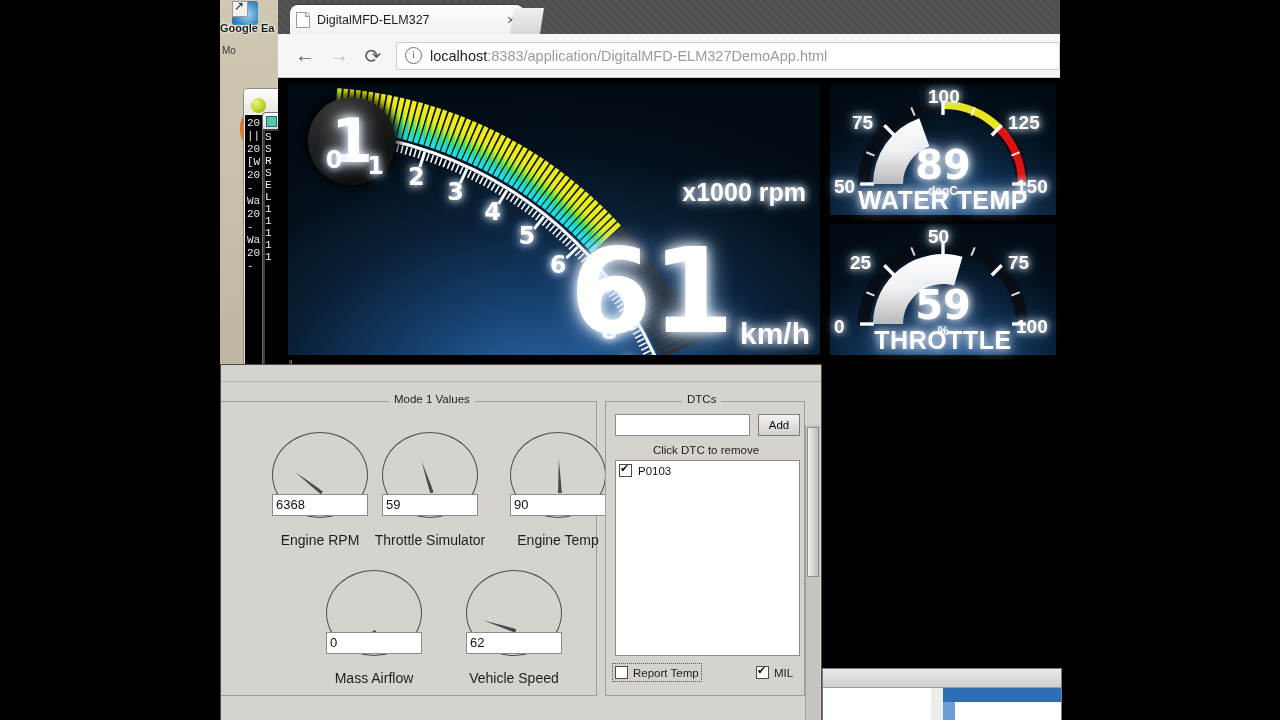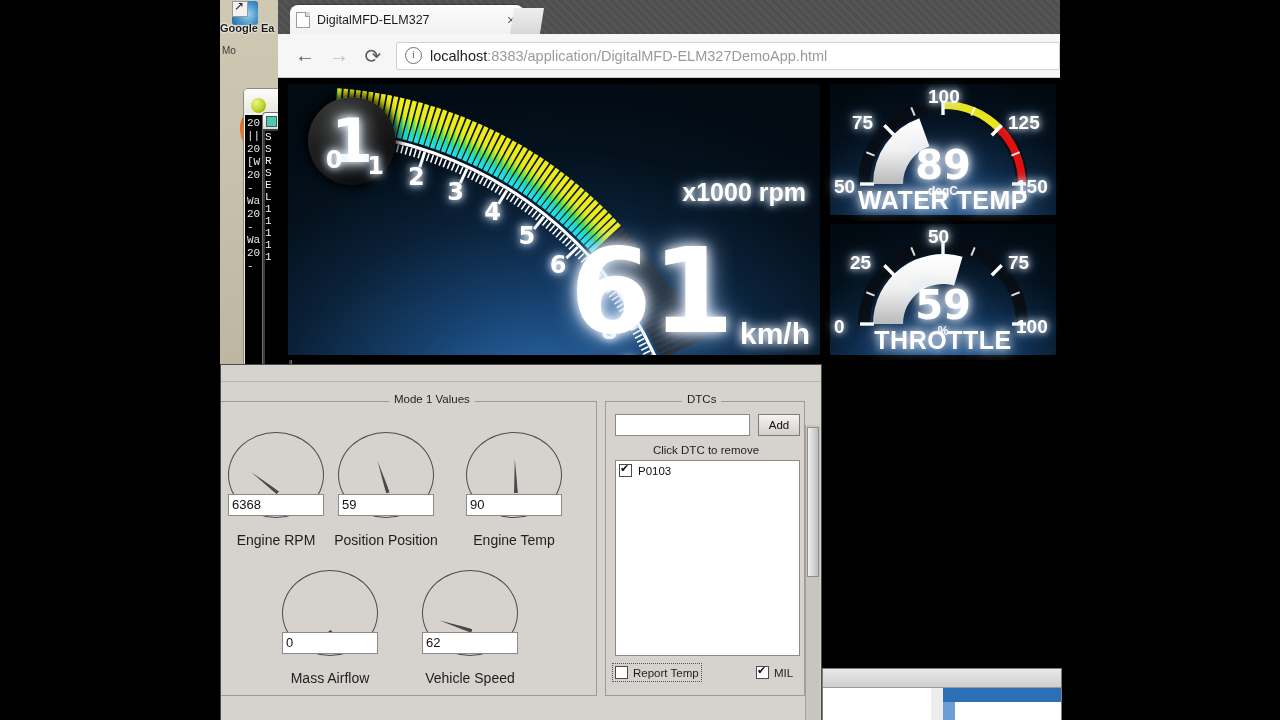--- a/index.html
+++ b/index.html
@@ -115,21 +115,21 @@
   .wb.close{width:40px;background:linear-gradient(180deg,#e86a62,#b51b12);color:#fff;font-weight:bold;border-color:#7a1109;}
   .wb .dash{display:block;width:11px;height:3px;background:#222;margin-top:7px;}
   .wb .sq{display:block;width:9px;height:8px;border:2px solid #222;}
   .sim-menubar{height:16px;background:#d6d2ce;border-bottom:1px solid #b8b4b0;}
   .sim-body{position:relative;height:314px;background:#d6d2ce;}
   .grp{position:absolute;border:1px solid #9e9a96;box-sizing:border-box;}
   .grp-cap{position:absolute;top:-9px;font-size:11.5px;color:#1e1e1e;background:#d6d2ce;padding:0 5px;
     font-family:"Liberation Sans",sans-serif;}
   .mode1{left:-8px;top:19px;width:384px;height:295px;}
   .dtcs{left:384px;top:19px;width:200px;height:295px;}
-  .gaugecell{position:absolute;width:96px;}
+  .gaugecell{position:absolute;width:96px;margin-left:44px;}
   .gface{width:96px;height:86px;border:1px solid #4d4d4d;border-radius:50%;box-sizing:border-box;background:#d6d2ce;position:relative;}
   .gneedle{position:absolute;left:47px;bottom:24px;width:4px;height:34px;background:#4a4a4a;transform-origin:50% 100%;
     clip-path:polygon(0 100%,100% 100%,50% 0);}
   .gfield{position:absolute;left:0;top:62px;width:96px;height:22px;background:#fff;border:1px solid #8e8a86;
     box-sizing:border-box;font-size:13px;color:#111;padding:2px 0 0 3px;font-family:"Liberation Sans",sans-serif;}
   .glabel{position:absolute;left:-12px;top:100px;width:120px;text-align:center;font-size:14px;color:#1e1e1e;}
 
   .dtc-in{position:absolute;left:9px;top:12px;width:135px;height:22px;background:#fff;border:1px solid #8e8a86;box-sizing:border-box;}
   .dtc-add{position:absolute;left:152px;top:12px;width:42px;height:22px;box-sizing:border-box;border:1px solid #7f7b77;
     background:linear-gradient(180deg,#f4f4f4,#d3cfcb);font-size:11.5px;display:flex;align-items:center;justify-content:center;color:#111;}
@@ -513,21 +513,21 @@
                 <div class="gneedle" style="transform:rotate(-52deg)"></div>
               </div>
               <div class="gfield">6368</div>
               <div class="glabel">Engine RPM</div>
             </div>
             <div class="gaugecell" style="left: 124px; top: 30px;">
               <div class="gface">
                 <div class="gneedle" style="transform:rotate(-18deg)"></div>
               </div>
               <div class="gfield">59</div>
-              <div class="glabel">Position Position</div>
+              <div class="glabel">Throttle Simulator</div>
             </div>
             <div class="gaugecell" style="left: 252px; top: 30px;">
               <div class="gface">
                 <div class="gneedle" style="transform:rotate(-2deg)"></div>
               </div>
               <div class="gfield">90</div>
               <div class="glabel">Engine Temp</div>
             </div>
             <div class="gaugecell" style="left: 68px; top: 168px;">
               <div class="gface">

